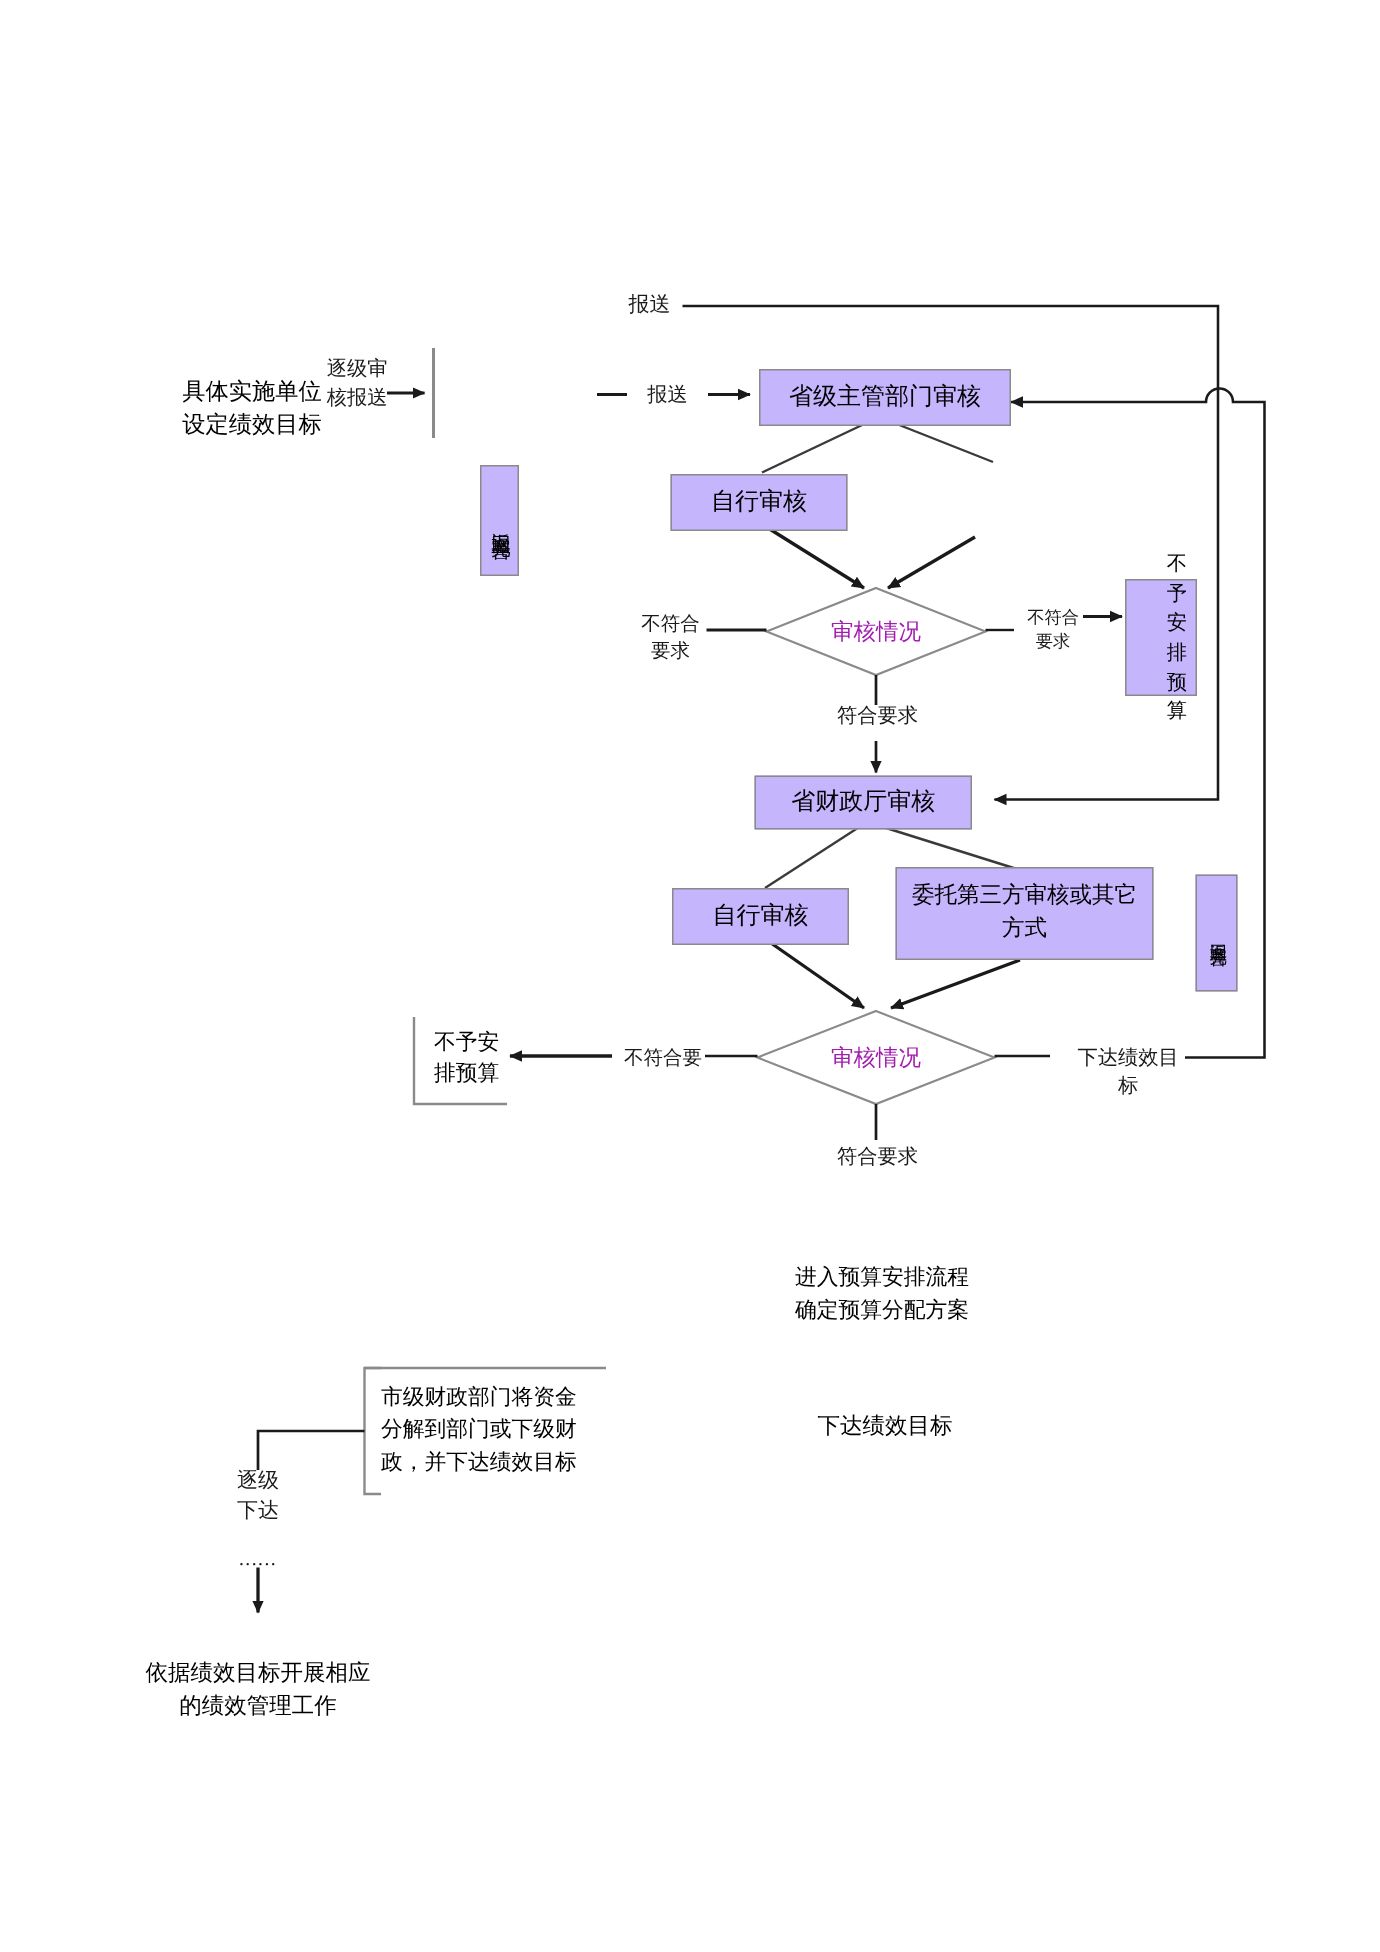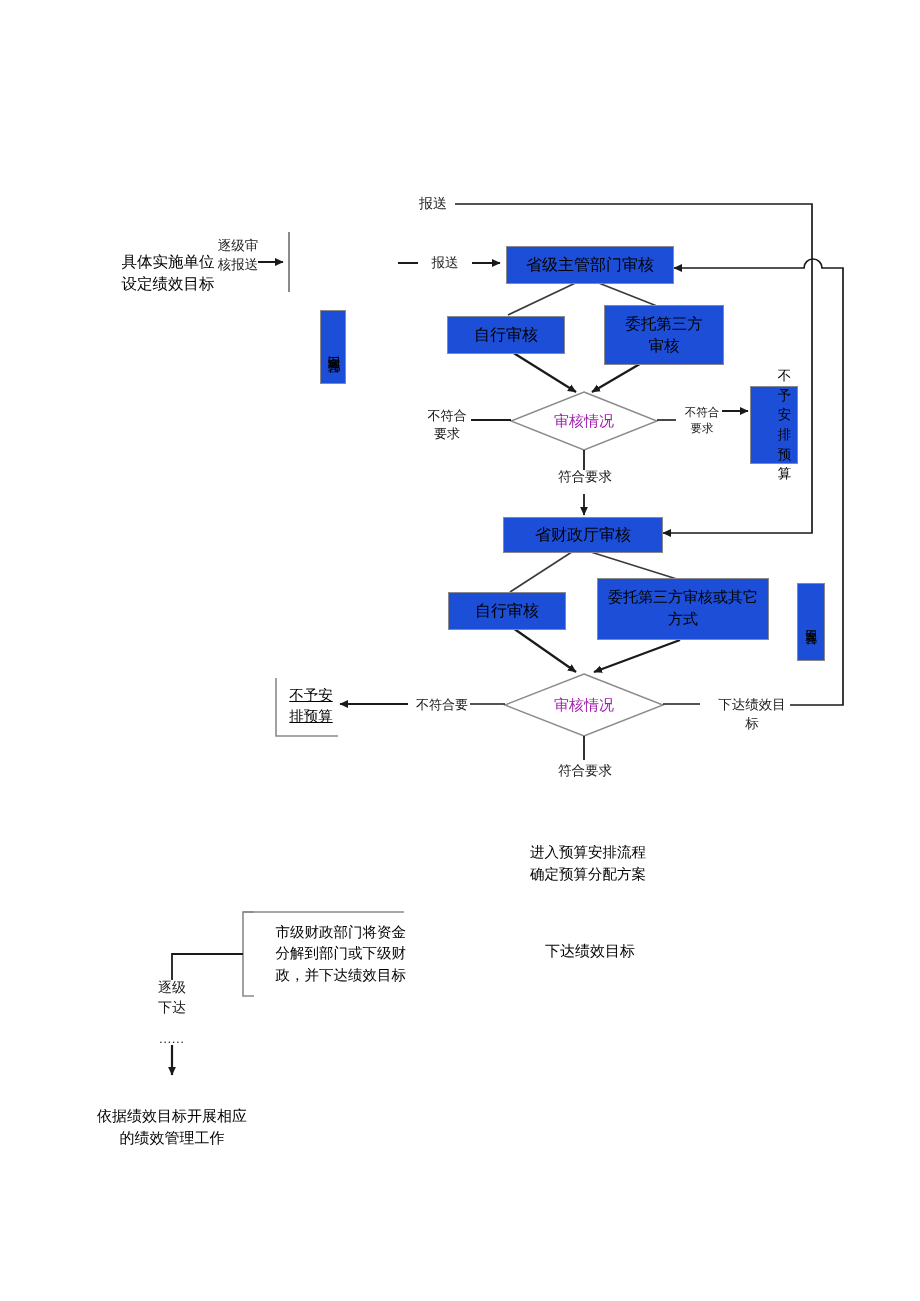--- a/index.html
+++ b/index.html
@@ -22,21 +22,21 @@
     box-sizing: border-box;
     display: flex;
     align-items: center;
     justify-content: center;
     text-align: center;
     color: #000000;
     line-height: 1.45;
   }
   .boxed {
     border: 1px solid #8a8a8a;
-    background: #1d4ed8;
+    background: #c4b5fd;
   }
   .freetext {
     position: absolute;
     color: #000000;
     text-align: center;
     line-height: 1.5;
     white-space: nowrap;
   }
   .lbl {
     position: absolute;
@@ -201,24 +201,20 @@
   </div>
 
   <div class="node boxed" style="left:506px; top:246px; width:168px; height:38px; font-size:16px;">
     <span>省级主管部门审核</span>
   </div>
 
   <div class="node boxed" style="left:447px; top:316px; width:118px; height:38px; font-size:16px;">
     <span>自行审核</span>
   </div>
 
-  <div class="node boxed" style="left:604px; top:305px; width:120px; height:60px; font-size:15.5px;">
-    <span style="white-space:pre-line;">委托第三方
-审核</span>
-  </div>
 
   <div class="diamond-label" style="left:511px; top:406px; width:146px; height:30px; font-size:15px;">
     <span>审核情况</span>
   </div>
 
   <div class="lbl" style="left:419px; top:407px; width:56px; font-size:13px;">
     <span style="white-space:pre-line;">不符合
 要求</span>
   </div>
 
@@ -230,21 +226,21 @@
   <div class="node boxed" style="left:750px; top:386px; width:48px; height:78px; font-size:13.5px;padding-left:21px;">
     <span style="white-space:pre-line;">不予
 安排
 预算</span>
   </div>
 
   <div class="lbl" style="left:540px; top:468px; width:90px; font-size:13.5px;">
     <span>符合要求</span>
   </div>
 
-  <div class="node boxed" style="left:503px; top:517px; width:160px; height:36px; font-size:16px;">
+  <div class="node boxed" style="left:503px; top:517px; width:145px; height:36px; font-size:16px;">
     <span>省财政厅审核</span>
   </div>
 
   <div class="node boxed" style="left:448px; top:592px; width:118px; height:38px; font-size:16px;">
     <span>自行审核</span>
   </div>
 
   <div class="node boxed" style="left:597px; top:578px; width:172px; height:62px; font-size:15px;">
     <span style="white-space:pre-line;">委托第三方审核或其它
 方式</span>
@@ -259,36 +255,36 @@
   </div>
 
   <div class="lbl" style="left:410px; top:696px; width:64px; font-size:13px;">
     <span>不符合要</span>
   </div>
 
   <div class="lbl" style="left:712px; top:696px; width:80px; font-size:13.5px;">
     <span>下达绩效目标</span>
   </div>
 
-  <div class="node" style="left:280px; top:678px; width:62px; height:56px; font-size:14.5px;text-decoration:underline;">
+  <div class="node" style="left:280px; top:678px; width:62px; height:56px; font-size:14.5px;">
     <span style="white-space:pre-line;">不予安
 排预算</span>
   </div>
 
   <div class="lbl" style="left:540px; top:762px; width:90px; font-size:13.5px;">
     <span>符合要求</span>
   </div>
 
   <div class="freetext" style="left:508px; top:820px; width:160px; font-size:14.5px; white-space:pre-line;">
     <span>进入预算安排流程
 确定预算分配方案</span>
   </div>
 
   <div class="node" style="left:254px; top:912px; width:152px; height:84px; font-size:14.5px;
-              justify-content:flex-end; text-align:left;">
+              justify-content:flex-start; text-align:left;">
     <span style="white-space:pre-line;">市级财政部门将资金
 分解到部门或下级财
 政，并下达绩效目标</span>
   </div>
 
   <div class="freetext" style="left:530px; top:940px; width:120px; font-size:15px;">
     <span>下达绩效目标</span>
   </div>
 
   <div class="lbl" style="left:142px; top:978px; width:60px; font-size:14px;">

